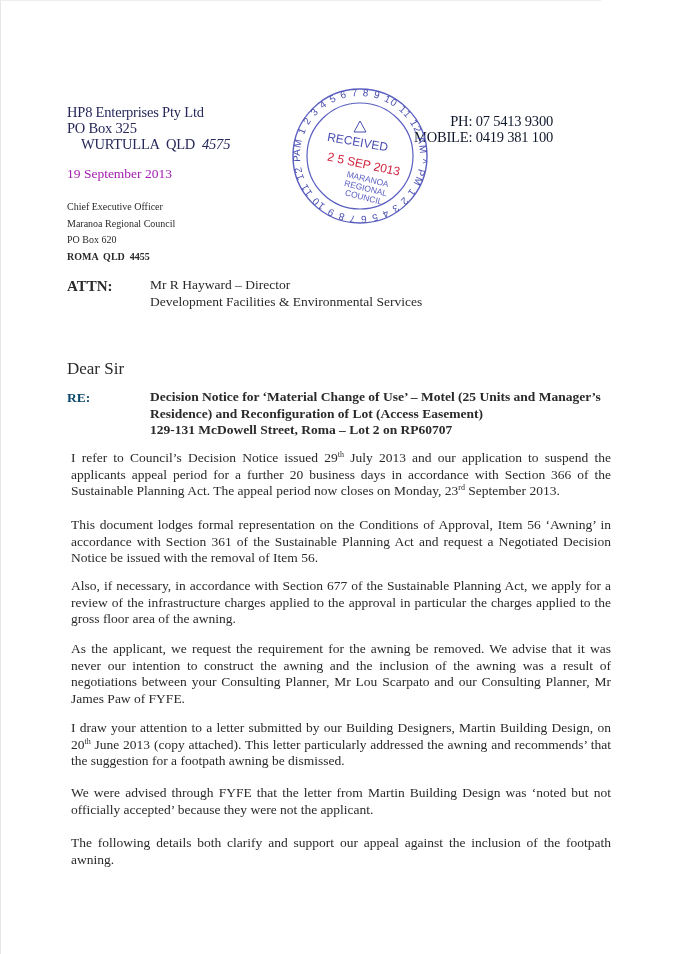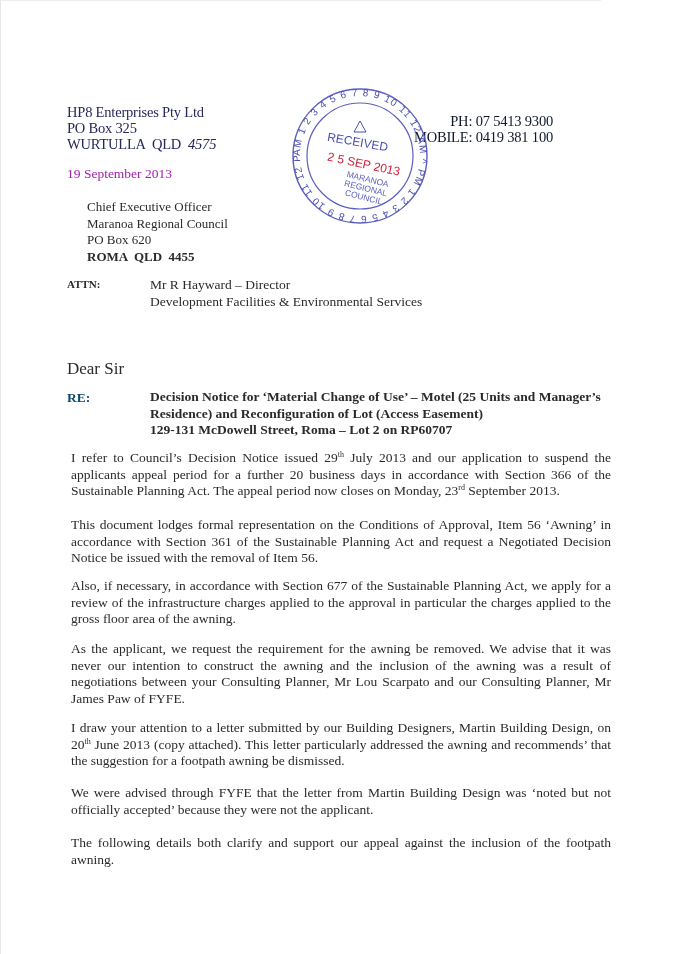--- a/index.html
+++ b/index.html
@@ -2,41 +2,41 @@
 <html><head>
 <meta charset="utf-8">
 <style>
   html, body { margin: 0; padding: 0; background: #ffffff; }
   body { width: 675px; height: 954px; position: relative; overflow: hidden; font-family: "Liberation Serif", "DejaVu Serif", serif; color: #222; }
   .page { position: absolute; left: 0; top: 0; width: 601px; height: 954px; background: #fff; border-left: 1px solid #e6e6e6; border-top: 1px solid #eee; box-sizing: border-box; }
   .sender { position: absolute; left: 66px; top: 103px; font-family: "Liberation Serif", serif; color: #26285a; font-size: 14.5px; line-height: 16px; letter-spacing: -0.2px; }
   .sender .pc { font-style: italic; }
   .contact { position: absolute; right: 48px; top: 112px; text-align: right; font-family: "Liberation Serif", serif; color: #0f172a; font-size: 14.5px; line-height: 16px; letter-spacing: -0.2px; }
   .date { position: absolute; left: 66px; top: 165px; font-size: 13.5px; color: #a21caf; }
-  .recipient { position: absolute; left: 66px; top: 198px; font-size: 13px; line-height: 16.5px; color: #2a2a2a; margin-left: 20px; }
+  .recipient { position: absolute; left: 66px; top: 198px; font-size: 10px; line-height: 16.5px; color: #2a2a2a; }
   .recipient .bold { font-weight: bold; }
-  .attn-label { position: absolute; left: 66px; top: 277px; font-size: 11px; font-weight: bold; color: #2a2a2a; }
+  .attn-label { position: absolute; left: 66px; top: 277px; font-size: 15px; font-weight: bold; color: #2a2a2a; }
   .attn1 { position: absolute; left: 149px; top: 276px; font-size: 13.5px; line-height: 16.5px; color: #2a2a2a; }
   .attn2 { position: absolute; left: 149px; top: 323px; font-size: 13.5px; color: #2a2a2a; }
   .salutation { position: absolute; left: 66px; top: 358px; font-size: 17px; color: #2a2a2a; }
   .re-label { position: absolute; left: 66px; top: 389px; font-size: 13.5px; font-weight: bold; color: #0c4a6e; }
   .re-body { position: absolute; left: 149px; top: 388px; width: 470px; font-size: 13.5px; line-height: 16.5px; font-weight: bold; color: #2a2a2a; }
   .para { position: absolute; left: 70px; width: 540px; font-size: 13.5px; line-height: 16.5px; color: #2a2a2a; text-align: justify; }
   .para sup { font-size: 8px; line-height: 0; }
   .stamp { position: absolute; left: 284px; top: 85px; width: 150px; height: 140px; }
 </style>
 </head>
 <body>
 
 <div class="page">
 
   <div class="sender">
     <div>HP8 Enterprises Pty Ltd</div>
     <div>PO Box 325</div>
-    <div><span style="white-space:pre;">WURTULLA  QLD</span>&nbsp;&nbsp;<span class="pc">4575</span></div>
+    <div><span style="white-space:pre;margin-left:14px;">WURTULLA  QLD</span>&nbsp;&nbsp;<span class="pc">4575</span></div>
   </div>
 
   <div class="contact">
     <div>PH: 07 5413 9300</div>
     <div>MOBILE: 0419 381 100</div>
   </div>
 
   <svg class="stamp" viewBox="0 0 150 140">
     <defs>
       <path id="ringpath" d="M75,70 m-60,0 a60,60 0 1,1 120,0 a60,60 0 1,1 -120,0"></path>

